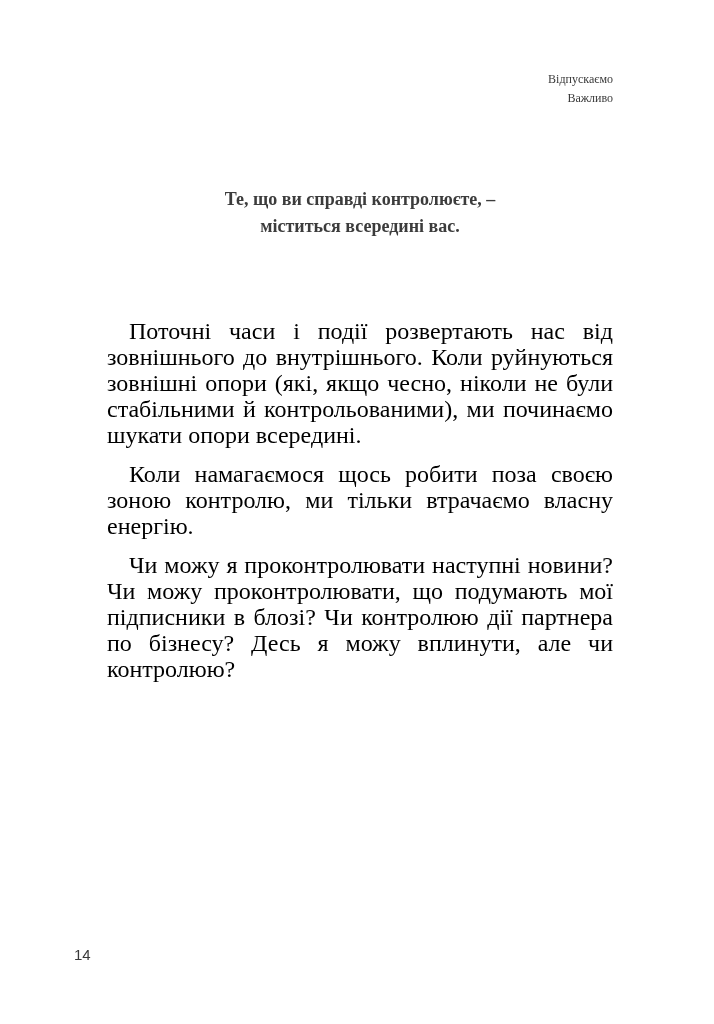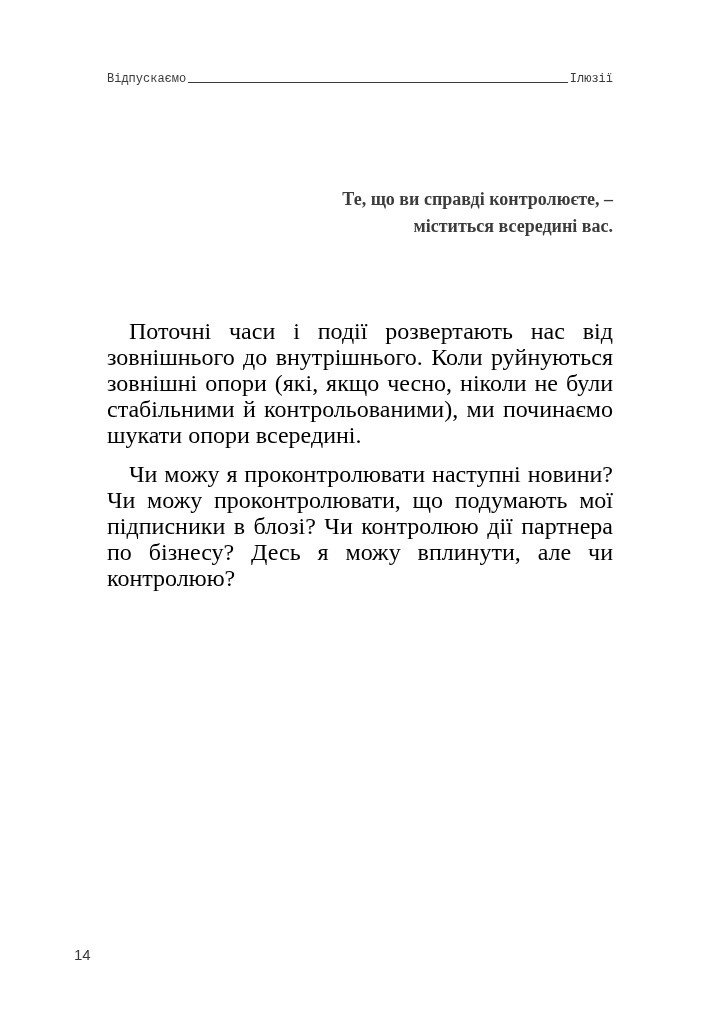--- a/index.html
+++ b/index.html
@@ -13,36 +13,37 @@
       position: relative;
       overflow: hidden;
     }
     .running-header {
       position: absolute;
       left: 107px;
       top: 72px;
       width: 506px;
       display: flex;
       align-items: flex-end;
-      font-family: Liberation Mono, monospace;
+      font-family: Liberation Serif, serif;
       font-size: 12px;
       color: #3a3a3a;
+      flex-direction: column;
     }
     .running-header .rule {
       flex: 1;
       border-bottom: 1px solid #3a3a3a;
       margin: 0 2px 3px 2px;
       height: 0;
     }
     .pull-quote {
       position: absolute;
       left: 107px;
       top: 186px;
       width: 506px;
-      text-align: right;
+      text-align: center;
       font-family: "Liberation Serif", serif;
       font-weight: bold;
       font-size: 18px;
       line-height: 27px;
       color: #3c3c3c;
     }
     .pull-quote span { display: block; }
     .body-text {
       position: absolute;
       left: 107px;
@@ -67,26 +68,27 @@
       font-size: 15px;
       color: #3a3a3a;
     }
   </style>
 </head>
 <body>
 
 <div class="running-header">
   <span>Відпускаємо</span>
   <span class="rule"></span>
-  <span>Ілюзії</span>
+  <span>Важливо</span>
 </div>
 
 <div class="pull-quote">
   <span>Те, що ви справді контролюєте, –</span>
   <span>міститься всередині вас.</span>
 </div>
 
 <div class="body-text">
   <p>Поточні часи і події розвертають нас від зовнішнього до вну­трішнього. Коли руйнуються зовнішні опори (які, якщо чесно, ніколи не були стабільними й контрольованими), ми починаємо шукати опори всередині.</p>
+  <p>Коли намагаємося щось робити поза своєю зоною контролю, ми тільки втрачаємо власну енергію.</p>
   <p>Чи можу я проконтролювати наступні новини? Чи можу проконтролювати, що подумають мої підписники в блозі? Чи контролюю дії партнера по бізнесу? Десь я можу вплинути, але чи контролюю?</p>
 </div>
 
 <div class="page-number">14</div>
 
 </body></html>

